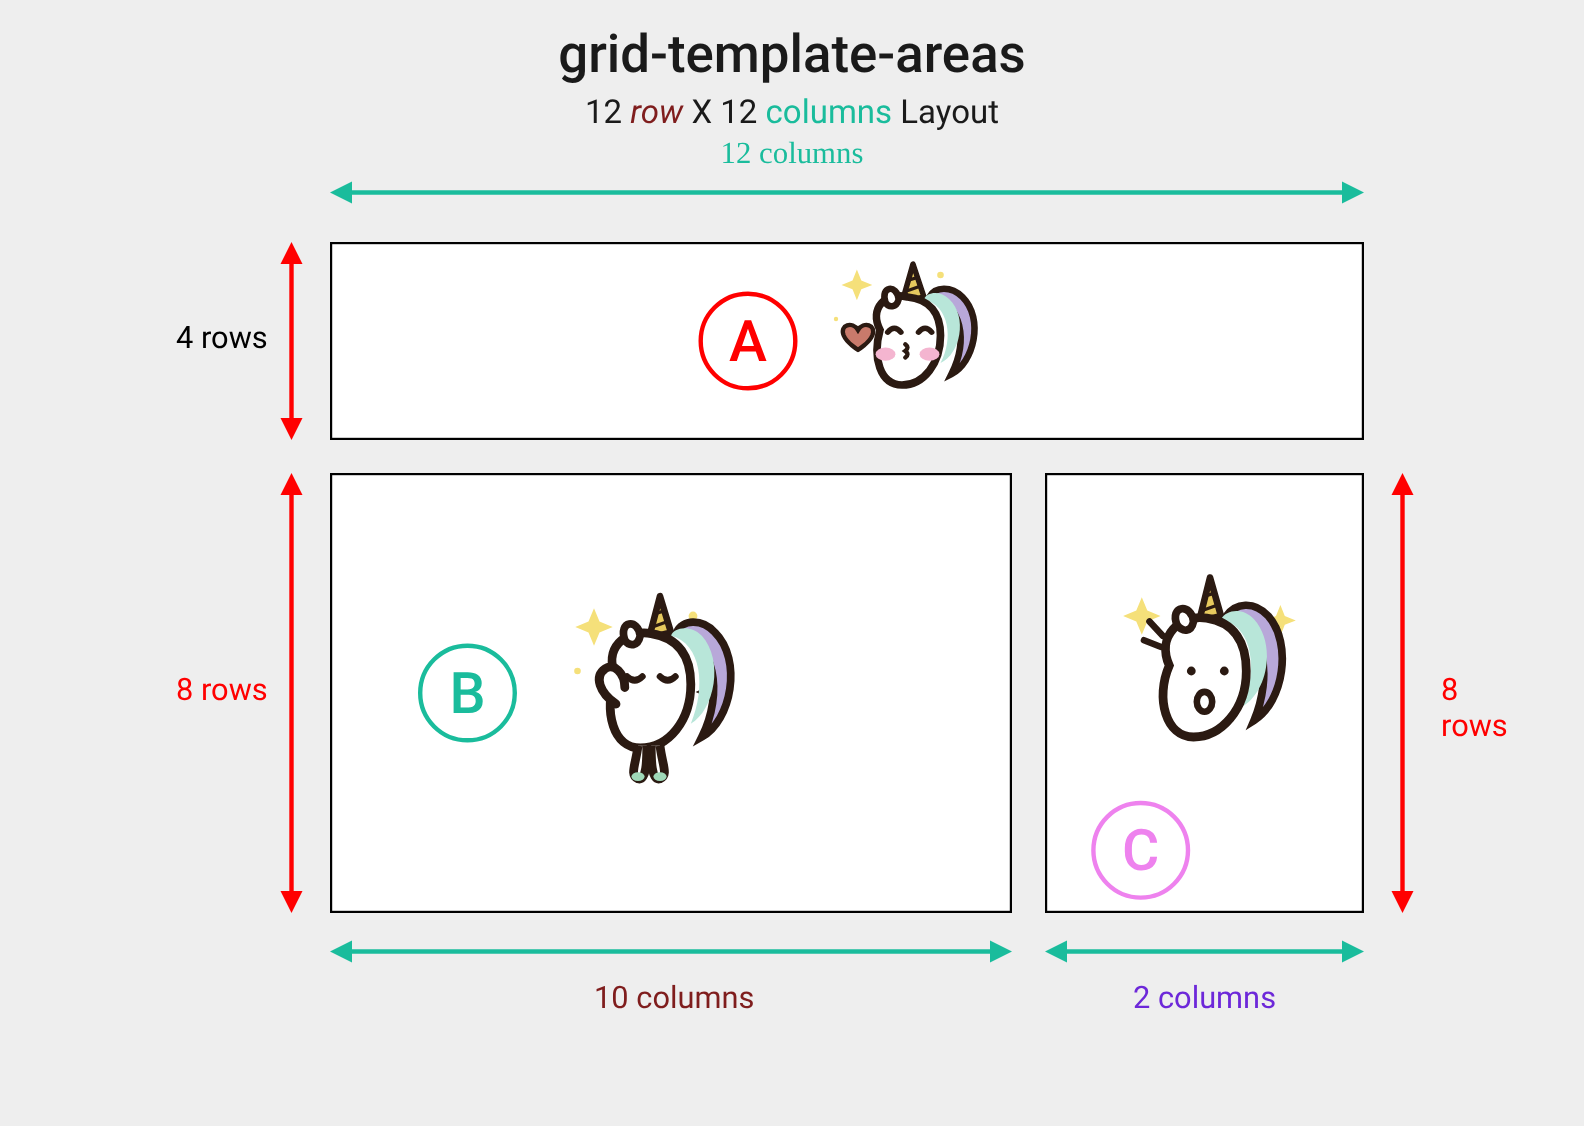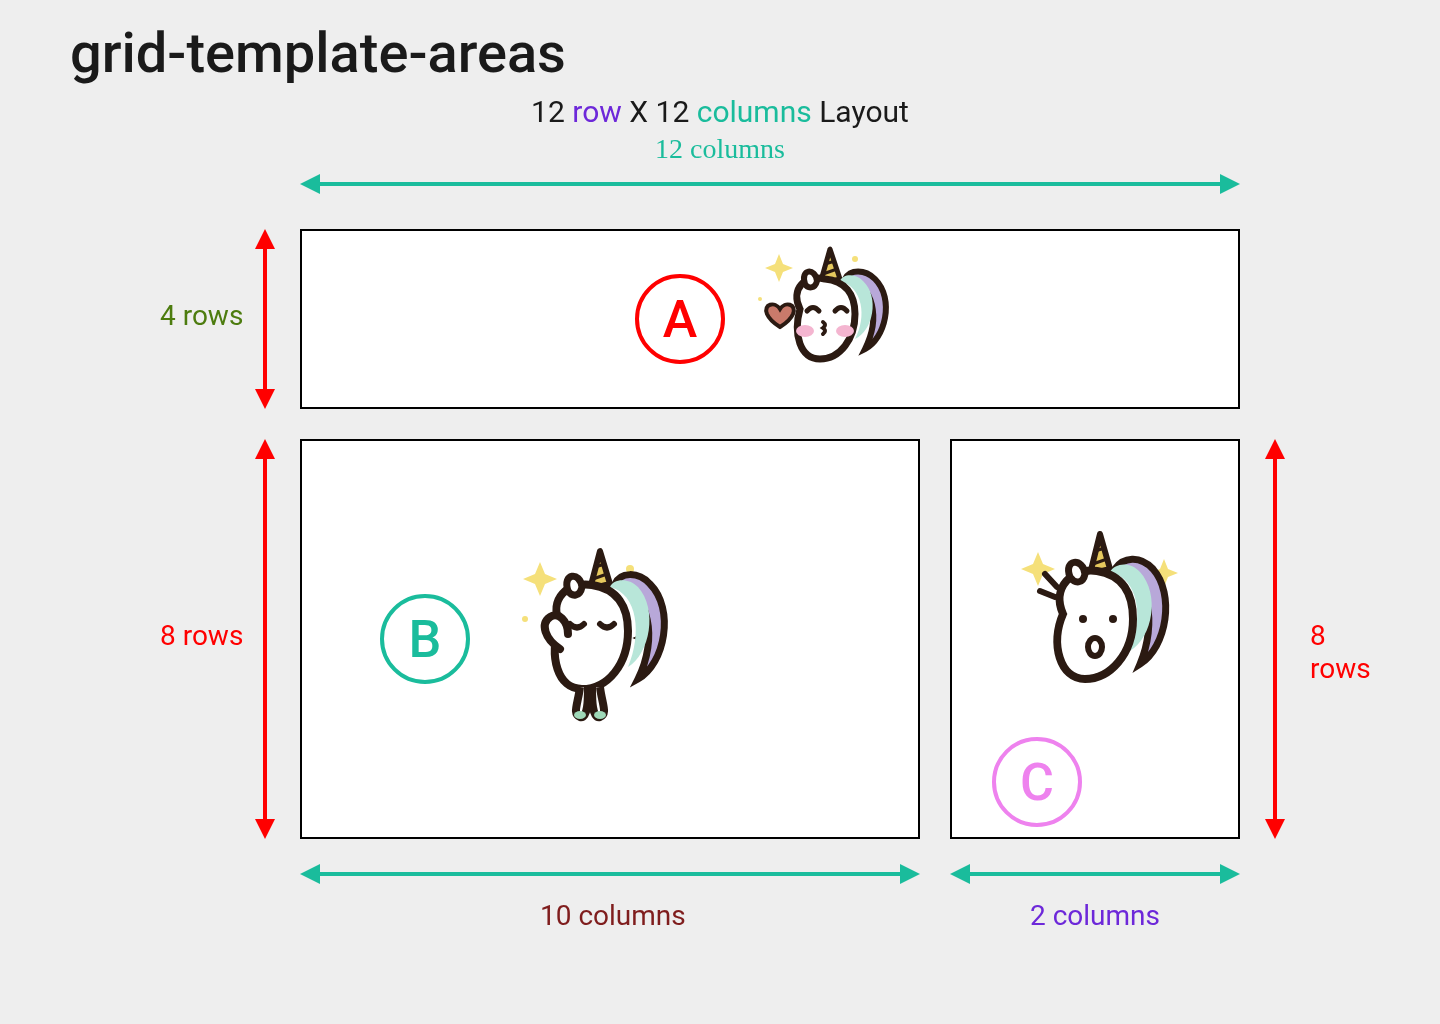--- a/index.html
+++ b/index.html
@@ -12,34 +12,34 @@
       justify-content: center;
       align-items: flex-start;
       padding-top: 20px;
     }
     .diagram {
       position: relative;
       width: 1300px;
       height: 980px;
     }
     .title {
-      text-align: left;
-      font-size: 56px;
+      text-align: center;
+      font-size: 48px;
       font-weight: 500;
       color: #1a1a1a;
       margin-bottom: 8px;
     }
     .subtitle {
       text-align: center;
       font-size: 30px;
       color: #1a1a1a;
       margin-bottom: 40px;
     }
     .teal { color: #1abc9c; }
-    .red { color: #6d28d9; }
+    .red { color: #7f1d1d; font-style: italic; }
 
     .layout-area {
       position: relative;
       margin: 0 auto;
       width: 1100px;
     }
 
     
     .arrow-top {
       position: absolute;
@@ -77,21 +77,21 @@
       position: absolute;
       top: 60px;
       left: 80px;
       width: 40px;
       height: 180px;
     }
     .arrow-left-a-label {
       position: absolute;
       top: 130px;
       left: -10px;
-      color: #4d7c0f;
+      color: #000000;
       font-size: 28px;
     }
 
     
     .box-b {
       position: absolute;
       top: 270px;
       left: 130px;
       width: 620px;
       height: 400px;

